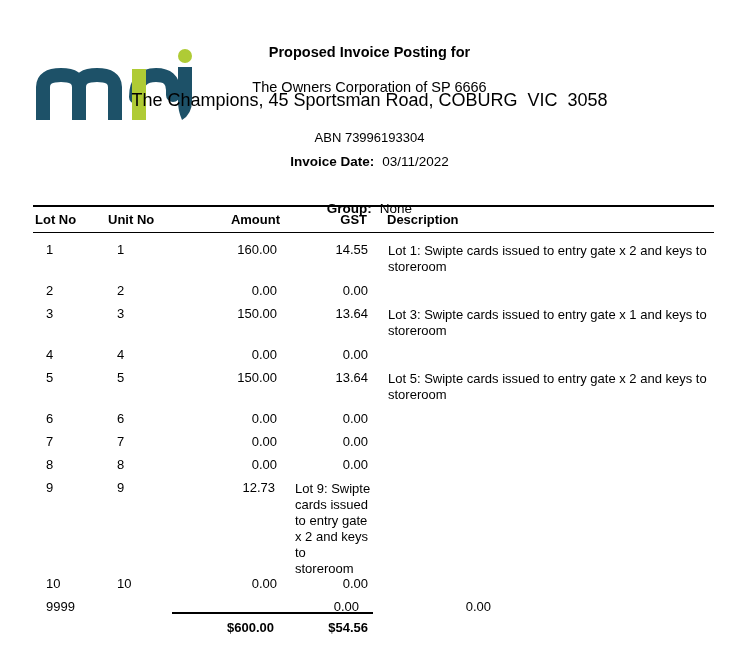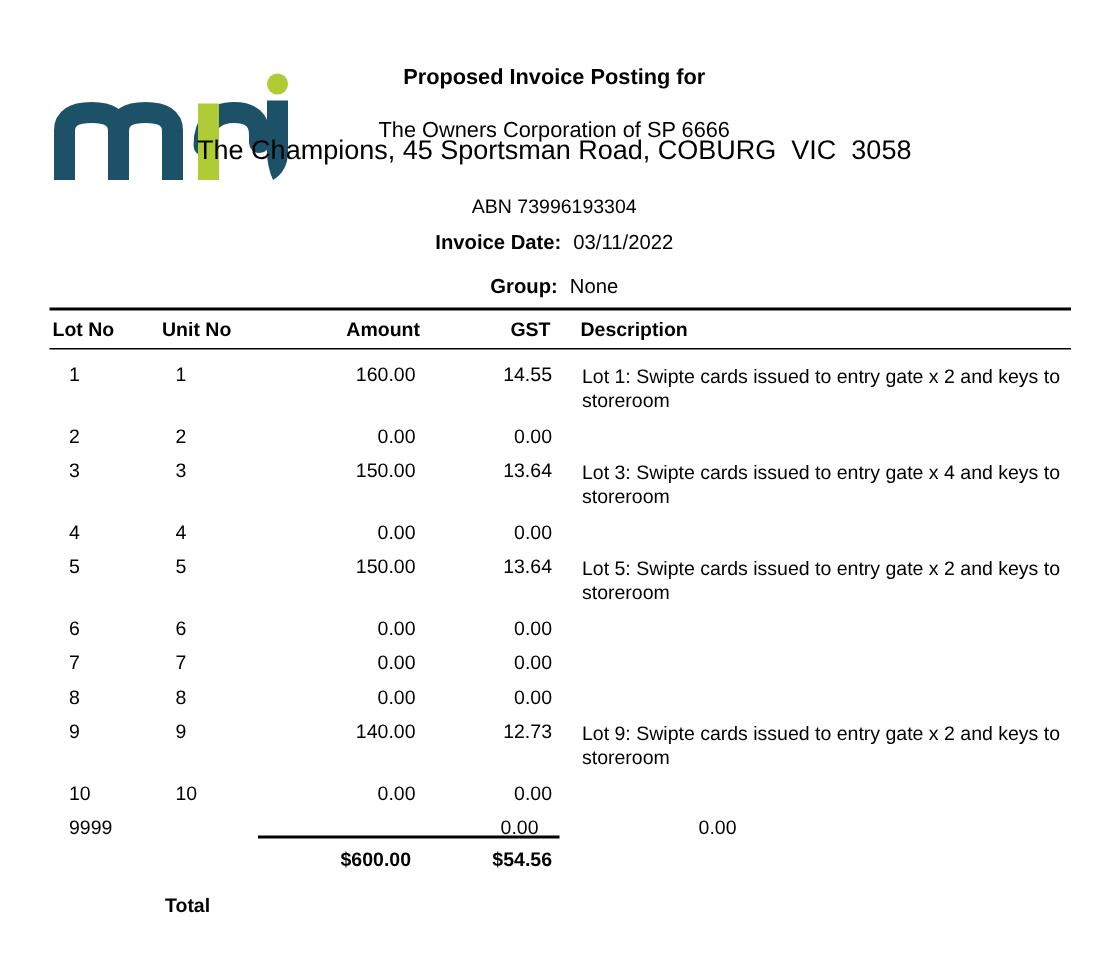--- a/index.html
+++ b/index.html
@@ -9,21 +9,21 @@
   }
   
   .logo{position:absolute;left:36px;top:45px;width:160px;height:78px;}
   
   .hline{position:absolute;left:0;width:739px;text-align:center;}
   .t1{top:44px;font-size:14.5px;font-weight:bold;}
   .t2{top:79px;font-size:14.5px;font-weight:normal;}
   .addr{top:90px;font-size:18px;white-space:pre;}
   .abn{top:130px;font-size:13px;}
   .idate{top:154px;font-size:13.5px;}
-  .grp{top:183px;font-size:13.5px;}
+  .grp{top:201px;font-size:13.5px;}
   .lbl{font-weight:bold;margin-right:8px;}
   
   .tbl{position:absolute;left:33px;top:205px;width:681px;}
   .rule-top{border-top:2.5px solid #000;}
   .rule-mid{border-top:1.5px solid #000;}
   .grid{display:grid;grid-template-columns:75px 64px 108px 93px 341px;}
   .thead{font-weight:bold;font-size:13px;padding-top:6px;padding-bottom:5px;line-height:14px;}
   .h-lot{padding-left:2px;}
   .h-amount{text-align:right;}
   .h-gst{text-align:right;padding-right:6px;}
@@ -103,21 +103,21 @@
         <div class="c-amount">0.00</div>
         <div class="c-gst">0.00</div>
         <div class="c-descr"></div>
       </div>
 
       <div class="grid row desc">
         <div class="c-lot">3</div>
         <div class="c-unit">3</div>
         <div class="c-amount">150.00</div>
         <div class="c-gst">13.64</div>
-        <div class="c-descr">Lot 3: Swipte cards issued to entry gate x 4 and keys to
+        <div class="c-descr">Lot 3: Swipte cards issued to entry gate x 1 and keys to
 storeroom</div>
       </div>
 
       <div class="grid row">
         <div class="c-lot">4</div>
         <div class="c-unit">4</div>
         <div class="c-amount">0.00</div>
         <div class="c-gst">0.00</div>
         <div class="c-descr"></div>
       </div>
@@ -151,21 +151,20 @@
         <div class="c-lot">8</div>
         <div class="c-unit">8</div>
         <div class="c-amount">0.00</div>
         <div class="c-gst">0.00</div>
         <div class="c-descr"></div>
       </div>
 
       <div class="grid row desc">
         <div class="c-lot">9</div>
         <div class="c-unit">9</div>
-        <div class="c-amount">140.00</div>
         <div class="c-gst">12.73</div>
         <div class="c-descr">Lot 9: Swipte cards issued to entry gate x 2 and keys to
 storeroom</div>
       </div>
 
       <div class="grid row">
         <div class="c-lot">10</div>
         <div class="c-unit">10</div>
         <div class="c-amount">0.00</div>
         <div class="c-gst">0.00</div>

